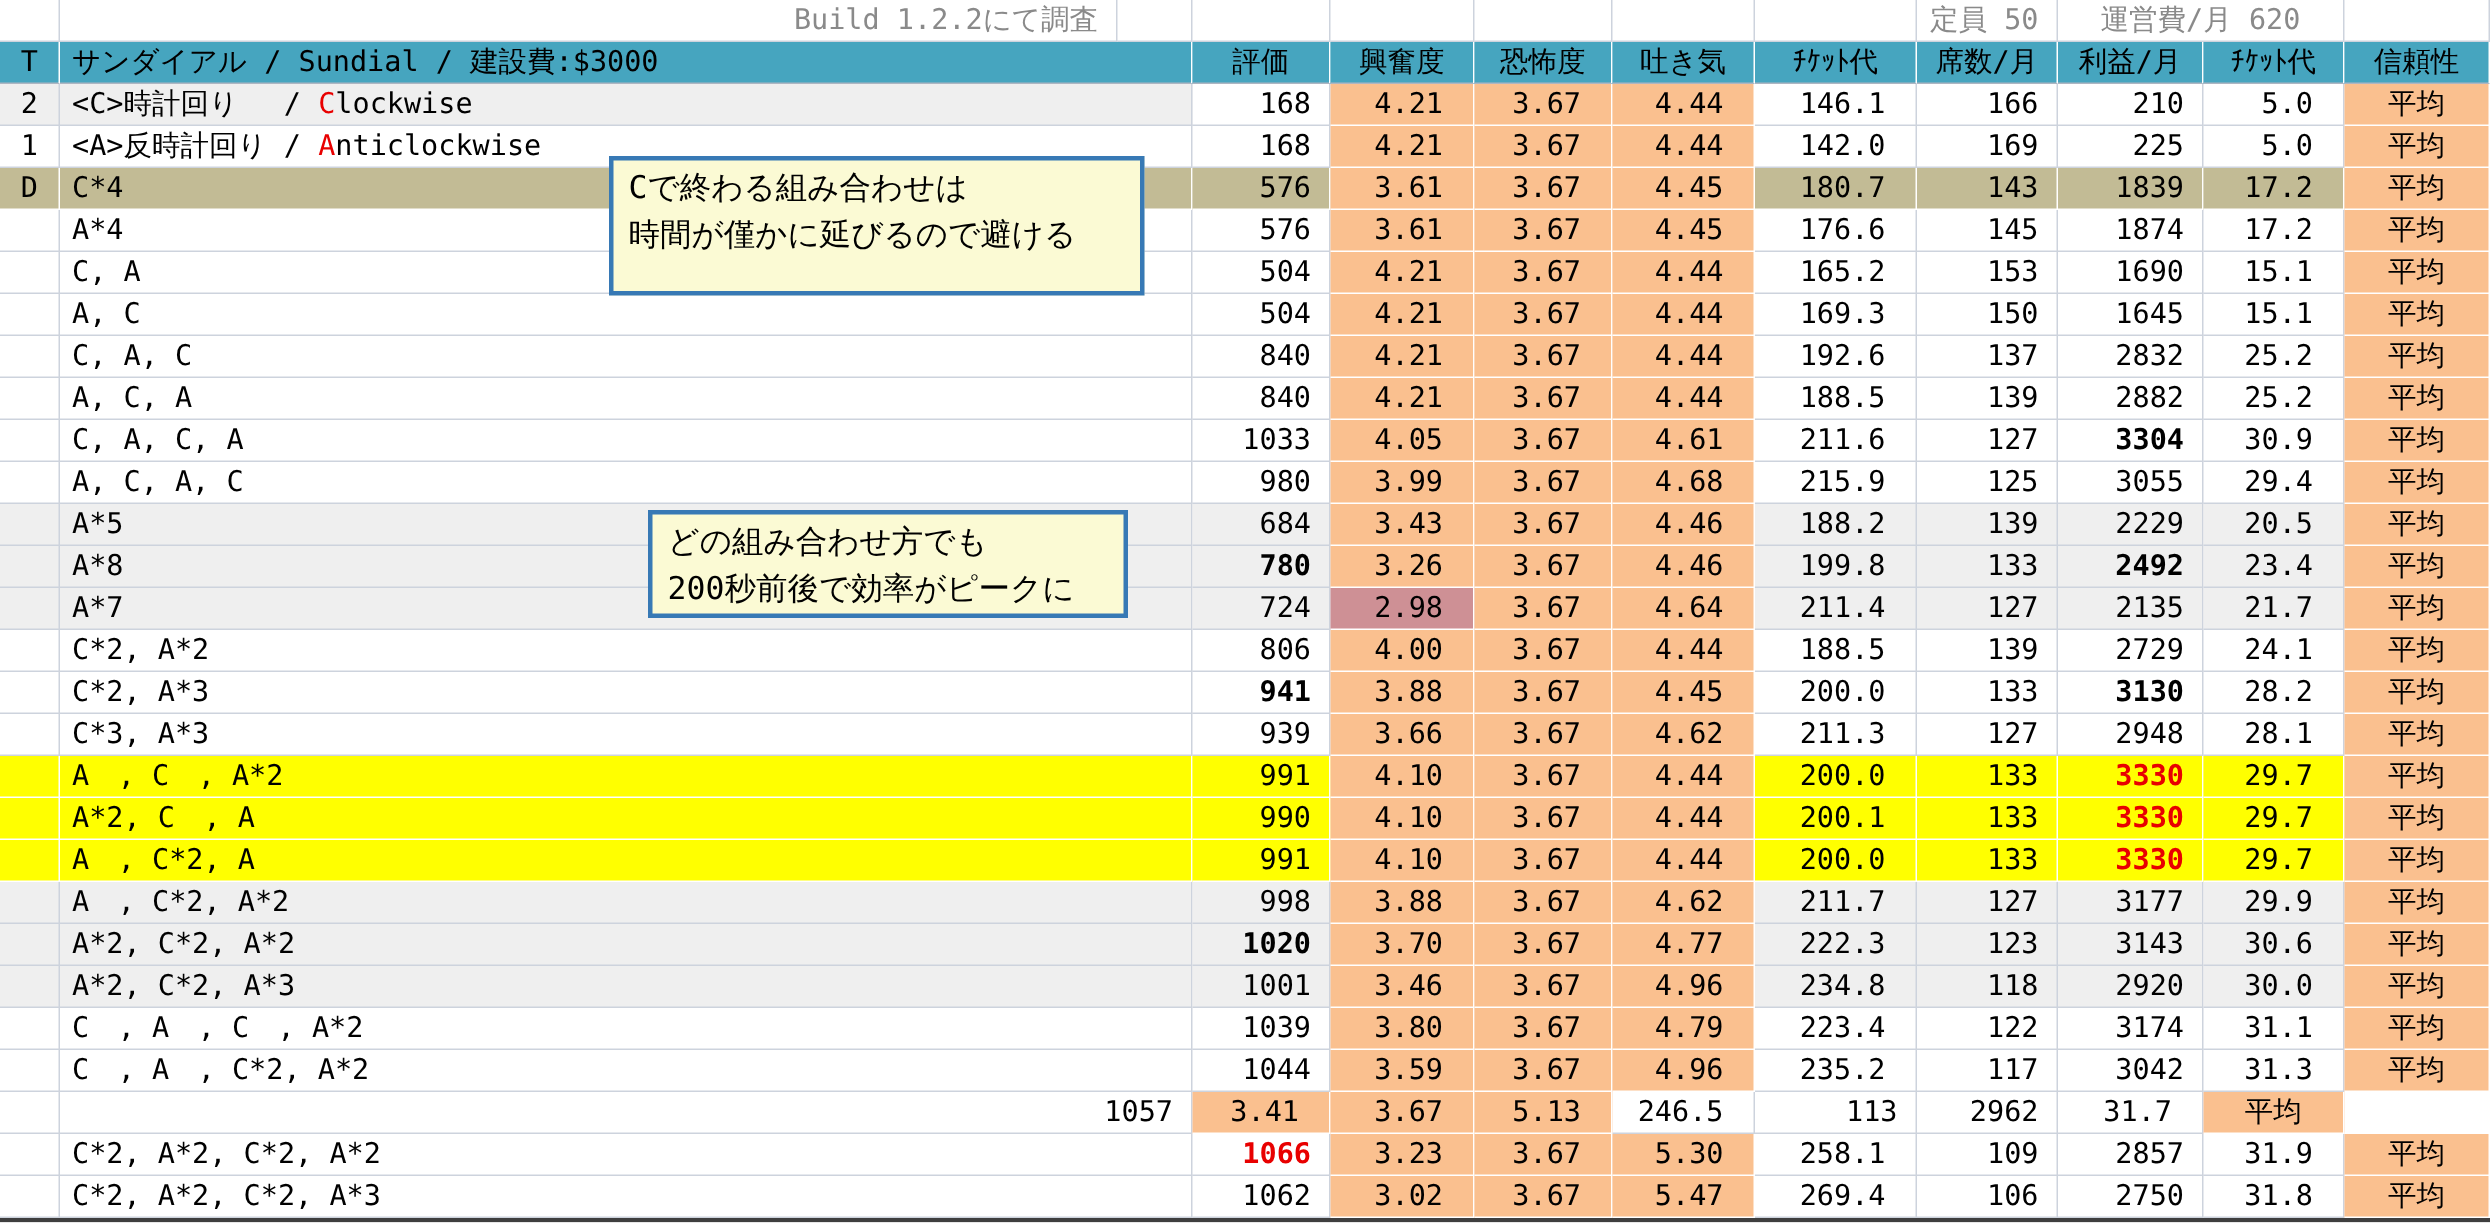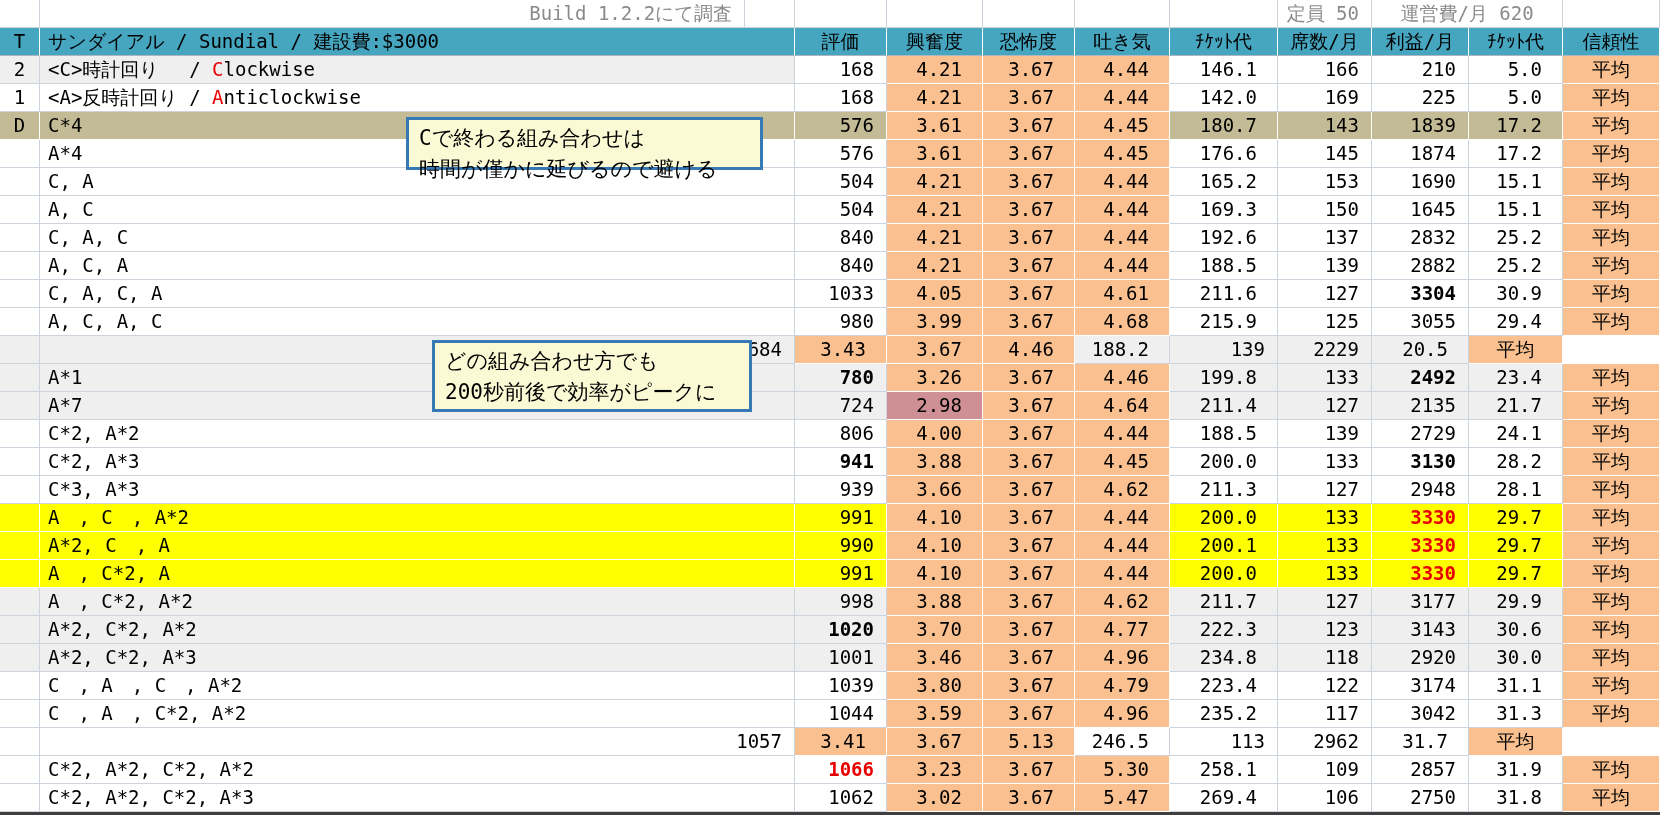--- a/index.html
+++ b/index.html
@@ -191,33 +191,34 @@
         <div class="cell ar pr20 f-orange">3.67</div>
         <div class="cell ar pr20 f-orange">4.68</div>
         <div class="cell ar pr20">215.9</div>
         <div class="cell ar pr12">125</div>
         <div class="cell ar pr12">3055</div>
         <div class="cell ar pr20">29.4</div>
         <div class="cell ac f-orange">平均</div>
       </div>
       <div class="row">
         <div class="cell ac f-band"></div>
+        <div class="cell al f-band"><span>A*5</span></div>
         <div class="cell ar pr12 f-band">684</div>
         <div class="cell ar pr20 f-orange">3.43</div>
         <div class="cell ar pr20 f-orange">3.67</div>
         <div class="cell ar pr20 f-orange">4.46</div>
         <div class="cell ar pr20 f-band">188.2</div>
         <div class="cell ar pr12 f-band">139</div>
         <div class="cell ar pr12 f-band">2229</div>
         <div class="cell ar pr20 f-band">20.5</div>
         <div class="cell ac f-orange">平均</div>
       </div>
       <div class="row">
         <div class="cell ac f-band"></div>
-        <div class="cell al f-band"><span>A*1</span></div>
+        <div class="cell al f-band"><span>A*8</span></div>
         <div class="cell ar pr12 f-band b">780</div>
         <div class="cell ar pr20 f-orange">3.26</div>
         <div class="cell ar pr20 f-orange">3.67</div>
         <div class="cell ar pr20 f-orange">4.46</div>
         <div class="cell ar pr20 f-band">199.8</div>
         <div class="cell ar pr12 f-band">133</div>
         <div class="cell ar pr12 f-band b">2492</div>
         <div class="cell ar pr20 f-band">23.4</div>
         <div class="cell ac f-orange">平均</div>
       </div>
@@ -410,21 +411,21 @@
         <div class="cell ar pr20 f-orange">3.67</div>
         <div class="cell ar pr20 f-orange">5.47</div>
         <div class="cell ar pr20">269.4</div>
         <div class="cell ar pr12">106</div>
         <div class="cell ar pr12">2750</div>
         <div class="cell ar pr20">31.8</div>
         <div class="cell ac f-orange">平均</div>
       </div>
     </div>
 
-  <div class="callout" id="callout1" style="left:406px;top:117px;width:357px;height:53px;">
+  <div class="callout" id="callout1" style="left:406px;top:104px;width:357px;height:93px;">
     <div>Cで終わる組み合わせは</div>
     <div>時間が僅かに延びるので避ける</div>
   </div>
 
   <div class="callout" id="callout2" style="left:432px;top:340px;width:320px;height:72px;">
     <div>どの組み合わせ方でも</div>
     <div>200秒前後で効率がピークに</div>
   </div>
 
   <div class="bottom-strip"></div>

